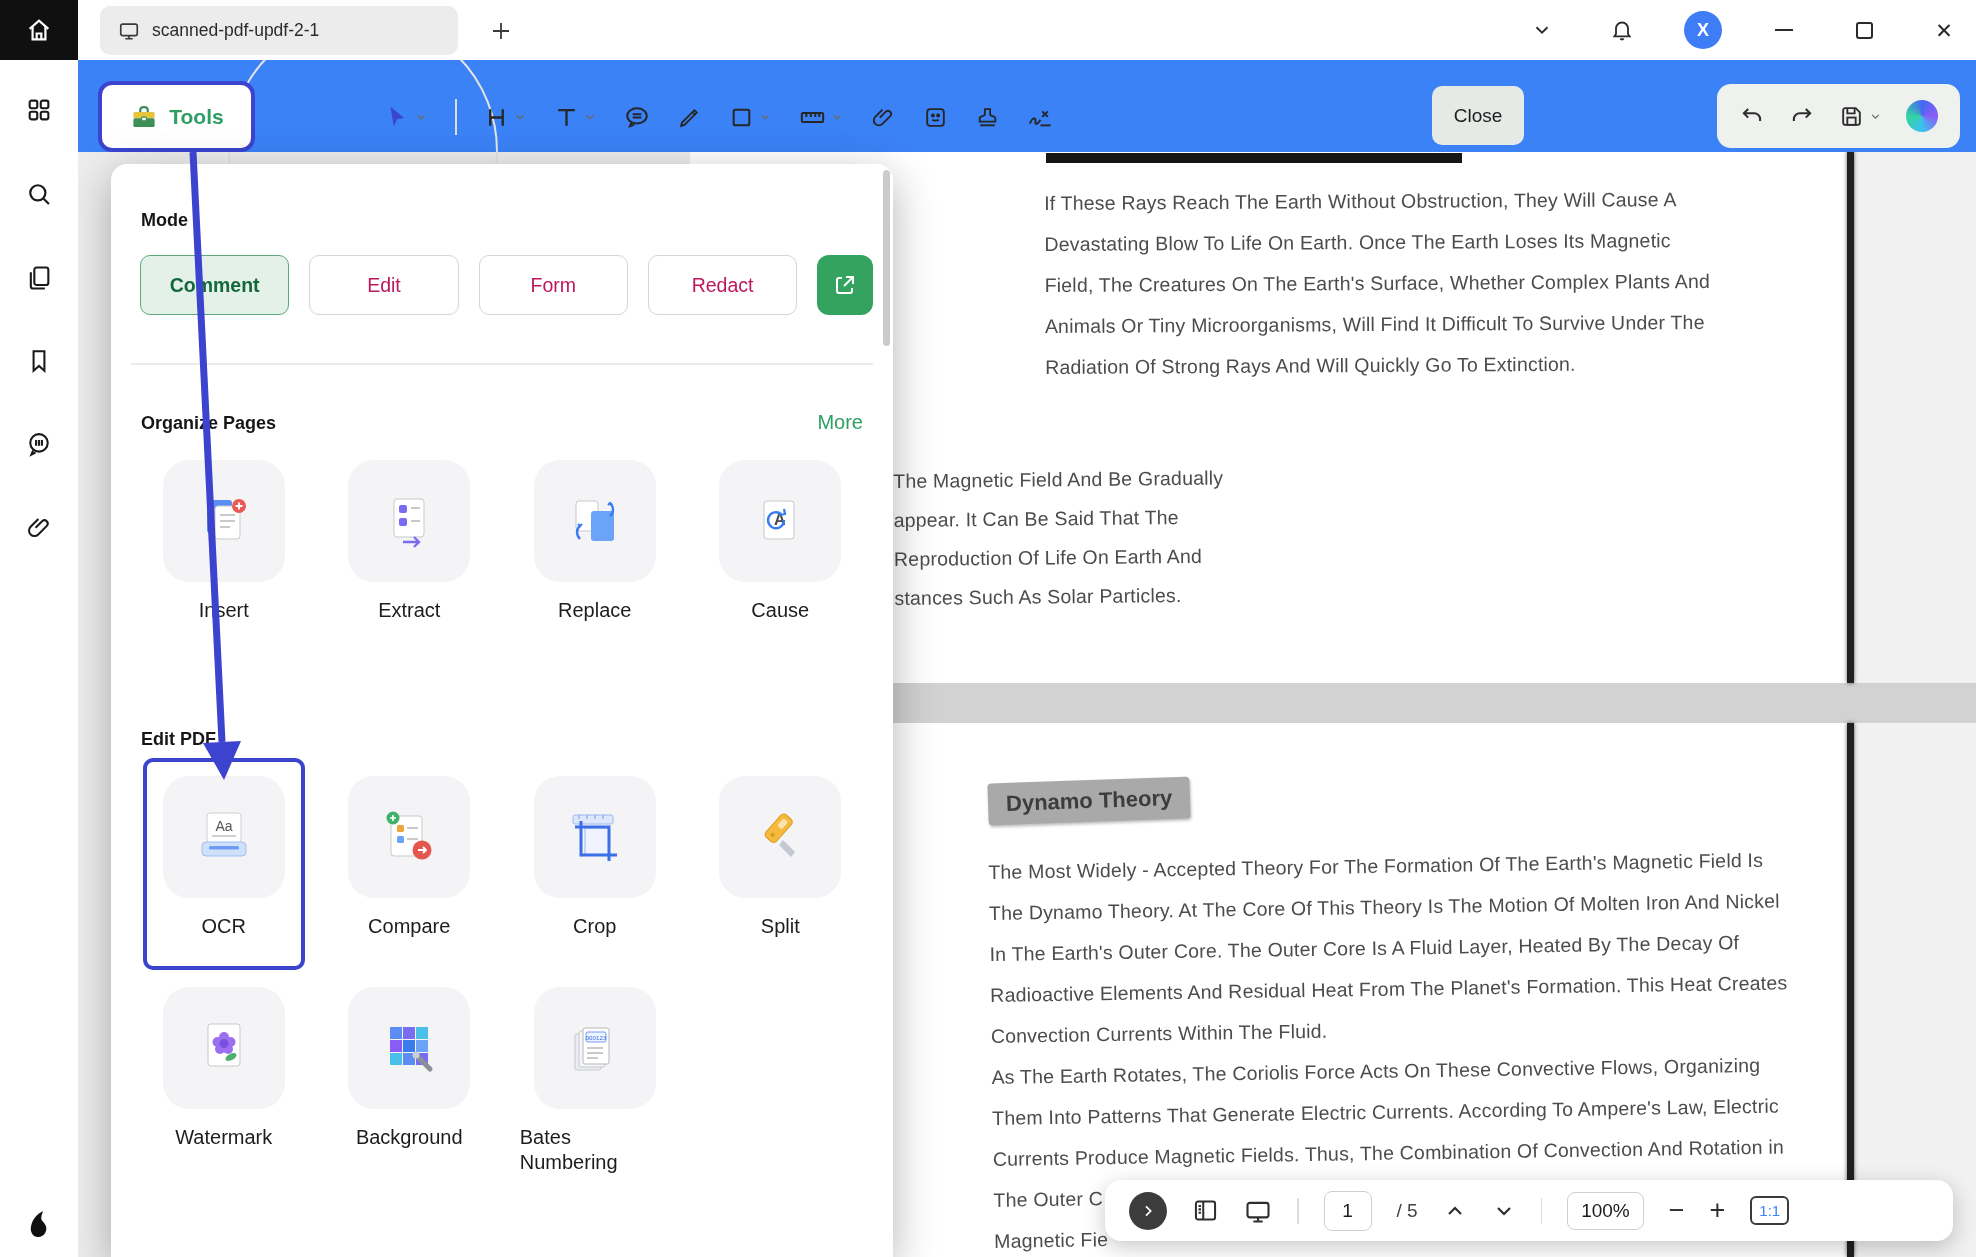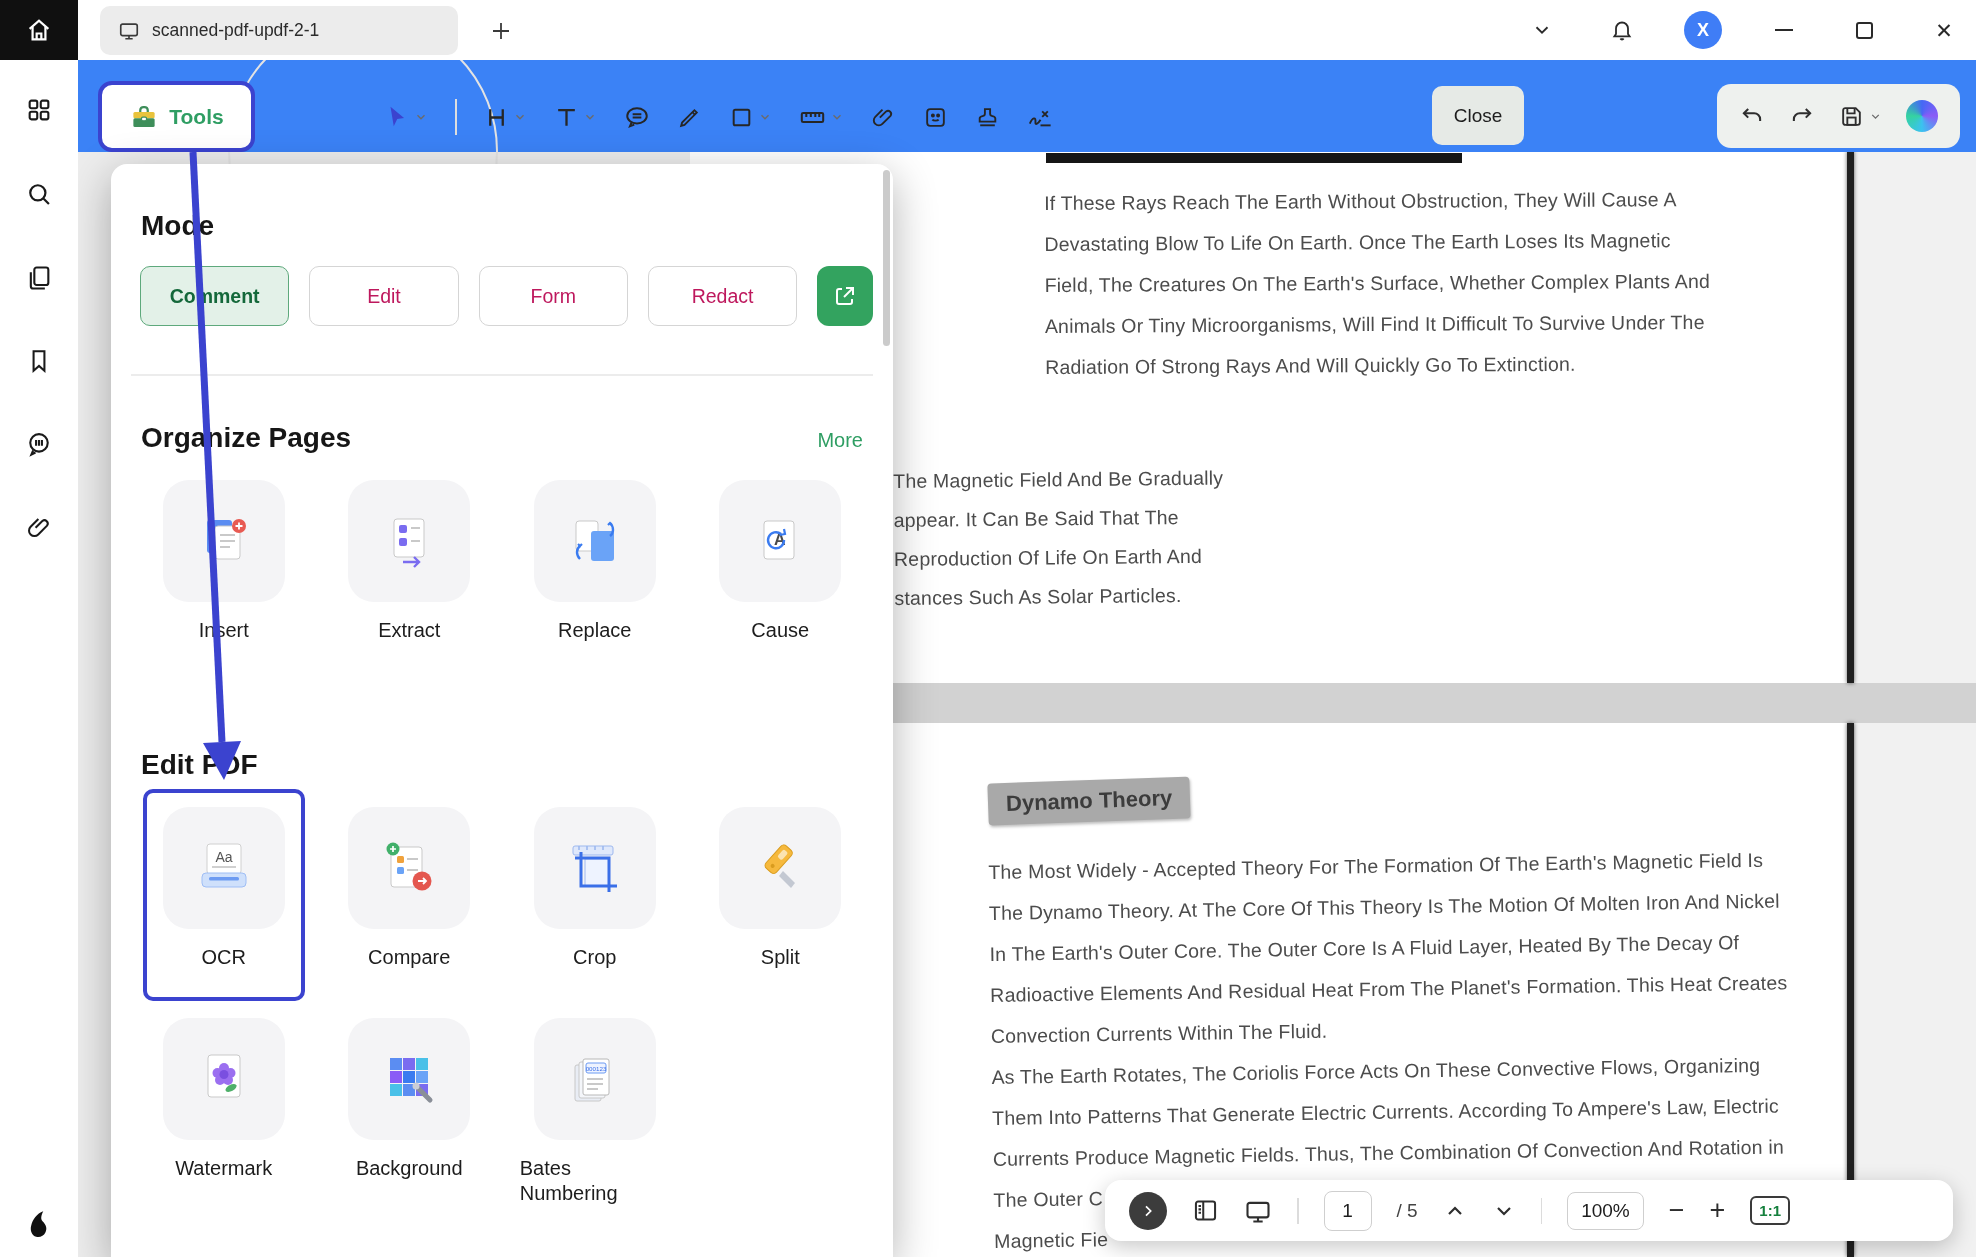--- a/index.html
+++ b/index.html
@@ -78,21 +78,21 @@
   .sidebar { position:absolute; left:0; top:0; width:78px; height:1257px; background:#fff; z-index:40; }
   .home-tile { width:78px; height:60px; background:#101010; display:flex; align-items:center; justify-content:center; color:#fff; }
   .side-icons { position:absolute; left:0; top:96px; width:78px; display:flex; flex-direction:column;
     align-items:center; gap:56px; color:#1a1a1a; }
   .side-logo { position:absolute; left:0; bottom:16px; width:78px; display:flex; justify-content:center; }
 
   
   .panel { position:absolute; left:111px; top:164px; width:782px; height:1093px; background:#fff;
     border-radius:16px 16px 0 0; box-shadow:0 12px 44px rgba(0,0,0,.30); z-index:10; padding:46px 20px 0 20px; }
   .panel-scroll { position:absolute; right:3px; top:6px; width:7px; height:176px; background:#cbcbcb; border-radius:4px; }
-  .sec-title { font-size:28px; font-weight:bold; color:#161616; margin-left:10px; }
+  .sec-title { font-size:18px; font-weight:bold; color:#161616; margin-left:10px; }
   .modes { display:flex; align-items:center; gap:20px; margin:24px 0 0 9px; }
   .mode-btn { width:150px; height:60px; border-radius:10px; border:1.5px solid #d5d5d5; background:#fff;
     display:flex; align-items:center; justify-content:center; font-size:19.5px; color:#be185d; }
   .mode-btn.active { background:#e3f1e8; border:1.5px solid #5ea97c; color:#14683a; font-weight:bold; }
   .ext-btn { width:56px; height:60px; border-radius:12px; background:#33a35f; display:flex; align-items:center;
     justify-content:center; color:#fff; }
   .panel-divider { height:1.5px; background:#ececec; margin-top:48px; }
   .sec-head { display:flex; align-items:baseline; justify-content:space-between; margin-top:46px; }
   .more-link { font-size:20px; color:var(--green); margin-right:10px; }
   .tile-grid { display:grid; grid-template-columns:repeat(4,1fr); margin-top:26px; }
@@ -109,21 +109,21 @@
     border-radius:16px; box-shadow:0 6px 22px rgba(0,0,0,.22); z-index:9; display:flex; align-items:center;
     gap:25px; padding:0 24px; color:#2e2e2e; }
   .circle-btn { width:38px; height:38px; border-radius:50%; background:#3c3c3c; color:#fff;
     display:flex; align-items:center; justify-content:center; flex:none; }
   .bb-divider { width:1.5px; height:26px; background:#dcdcdc; }
   .page-input { width:48px; height:40px; border:1.5px solid #cfcfcf; border-radius:8px; text-align:center;
     font-size:19px; font-family:inherit; color:#1c1c1c; outline:none; }
   .page-total { font-size:19px; color:#444; white-space:nowrap; }
   .zoom-box { border:1.5px solid #cfcfcf; border-radius:8px; padding:7px 13px; font-size:19px; color:#1c1c1c; }
   .pm { font-size:27px; color:#2e2e2e; line-height:1; }
-  .ratio-box { border:2px solid #3a3a3a; border-radius:6px; padding:4px 7px; font-size:15px; font-weight:bold; color:#15803d; }
+  .ratio-box { border:2px solid #3a3a3a; border-radius:6px; padding:4px 7px; font-size:15px; font-weight:normal; color:#3b82f6; }
 
   
   .arrow-layer { position:absolute; left:0; top:0; width:1976px; height:1257px; z-index:30; pointer-events:none; }
 </style>
 </head>
 <body>
 
 <div class="viewer-bg"></div>
 <div class="page page1"></div>
 <div class="page page2"></div>

